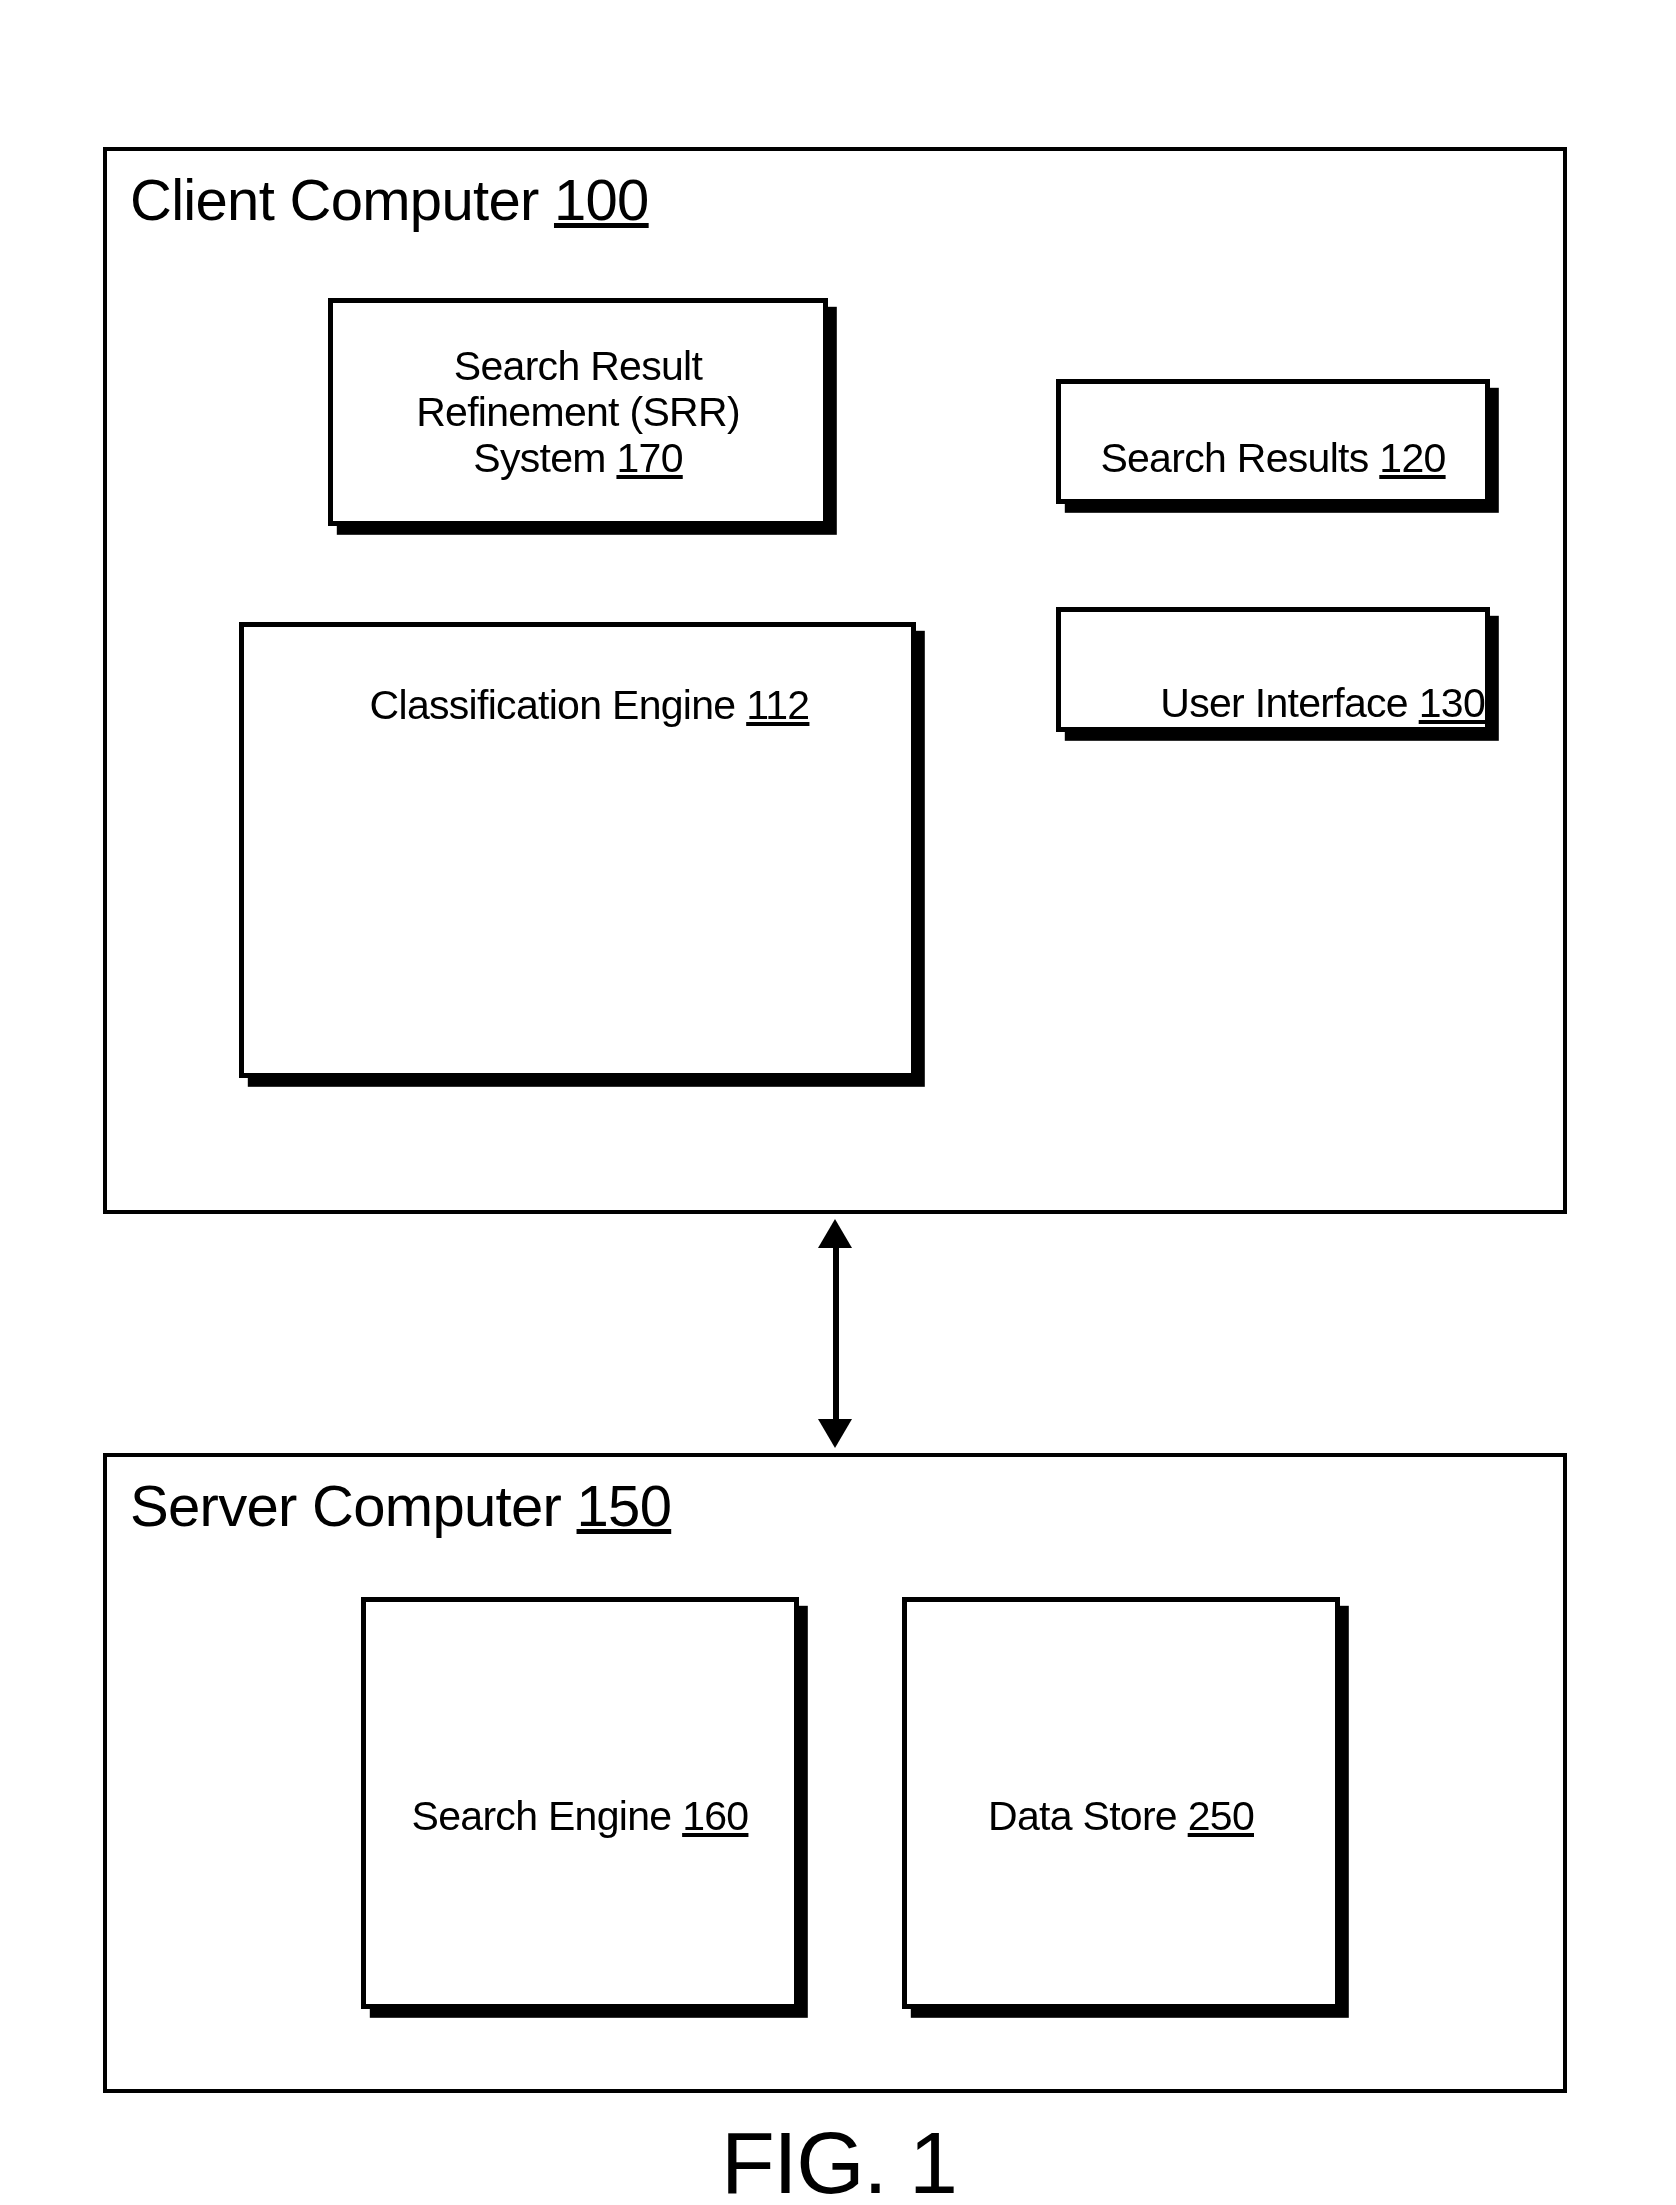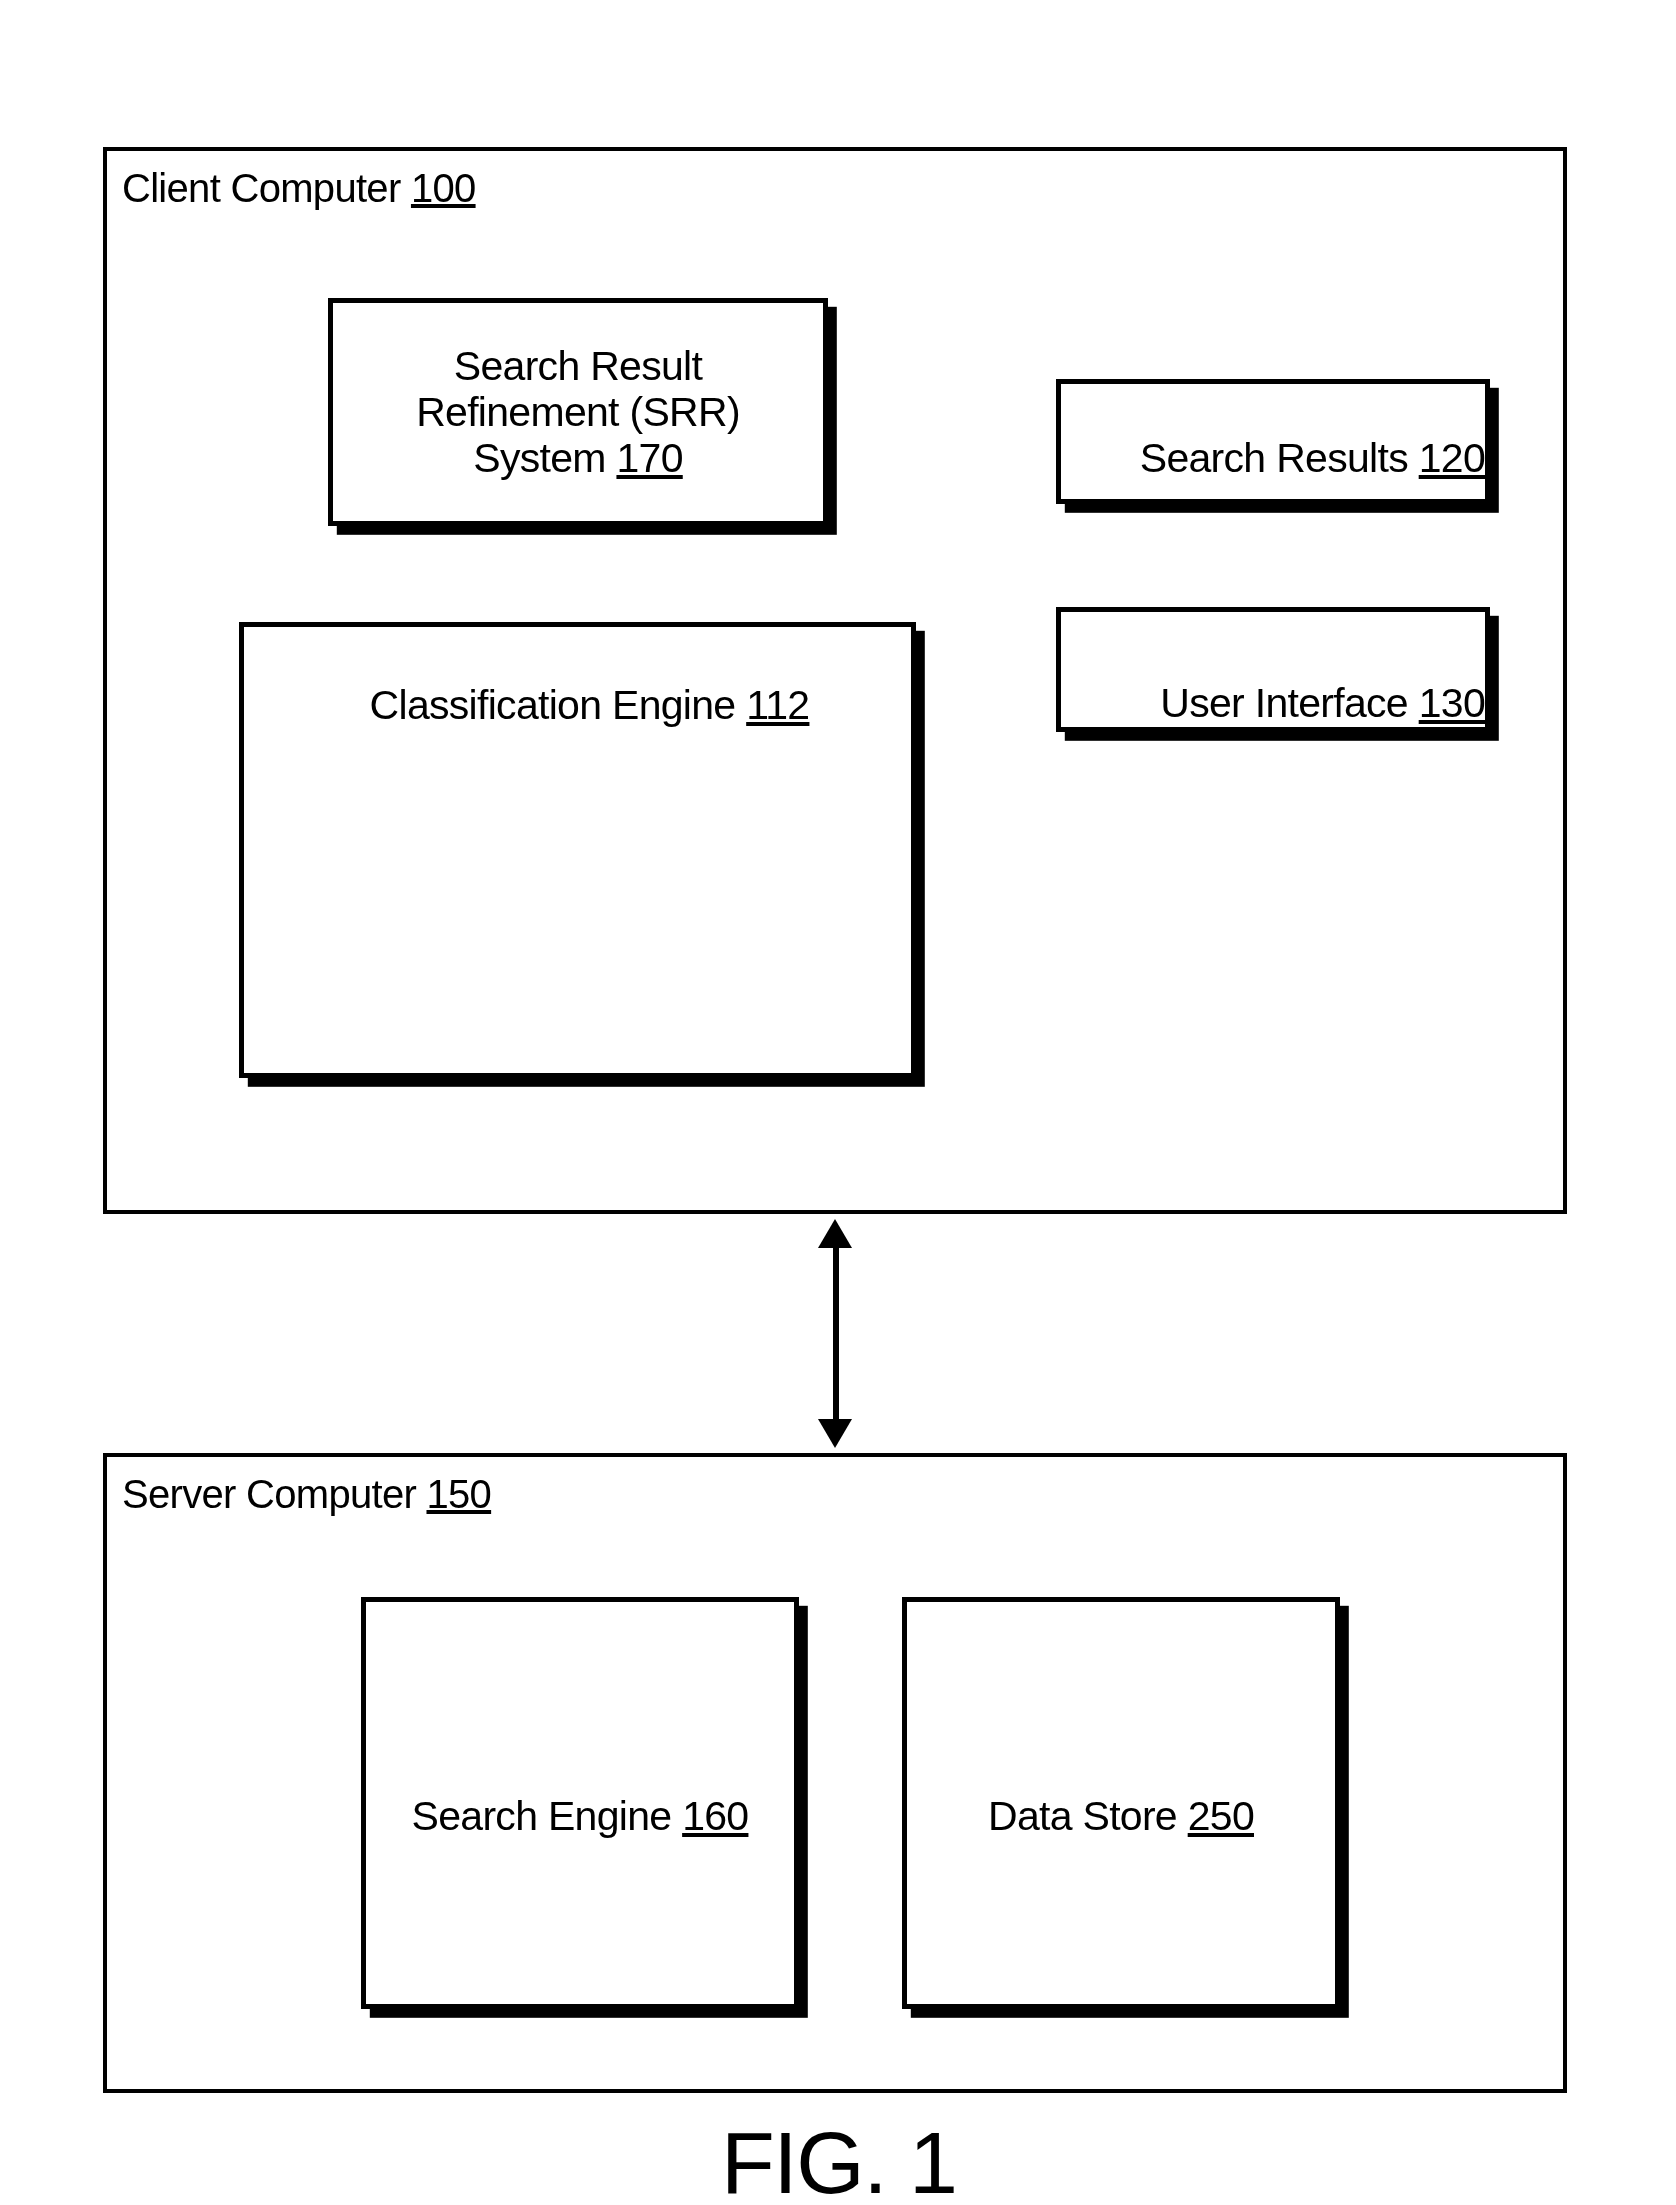--- a/index.html
+++ b/index.html
@@ -16,23 +16,23 @@
     background: #fff;
   }
   .container {
     position: absolute;
     border: 4.4px solid #000;
     background: #fff;
     box-sizing: border-box;
   }
   .container-title {
     position: absolute;
-    left: 15px;
+    left: 23px;
     top: 14.7px;
-    font-size: 40px;
+    font-size: 58px;
     font-weight: 400;
     letter-spacing: -0.7px;
     white-space: nowrap;
   }
   .container-title .num { text-decoration: underline; }
   .box {
     position: absolute;
     border: 5.9px solid #000;
     background: #fff;
     box-sizing: border-box;
@@ -89,21 +89,21 @@
 
     <div class="box" style="left:132px; top:471px; width:677px; height:456px;">
       <div class="box-label" style="top:33px;padding-left:24px;">
         <span>Classification Engine</span>
         <span> </span><span class="num">112</span>
       </div>
 
     </div>
 
     <div class="box" style="left:949px; top:228px; width:434px; height:125px;">
-      <div class="box-label" style="top:29px;text-align:right;">
+      <div class="box-label" style="top:29px;">
         <span>Search Results</span>
         <span> </span><span class="num">120</span>
       </div>
     </div>
 
     <div class="box" style="left:949px; top:456px; width:434px; height:125px;">
       <div class="box-label" style="top:46px;text-align:right;">
         <span>User Interface</span>
         <span> </span><span class="num">130</span>
       </div>

